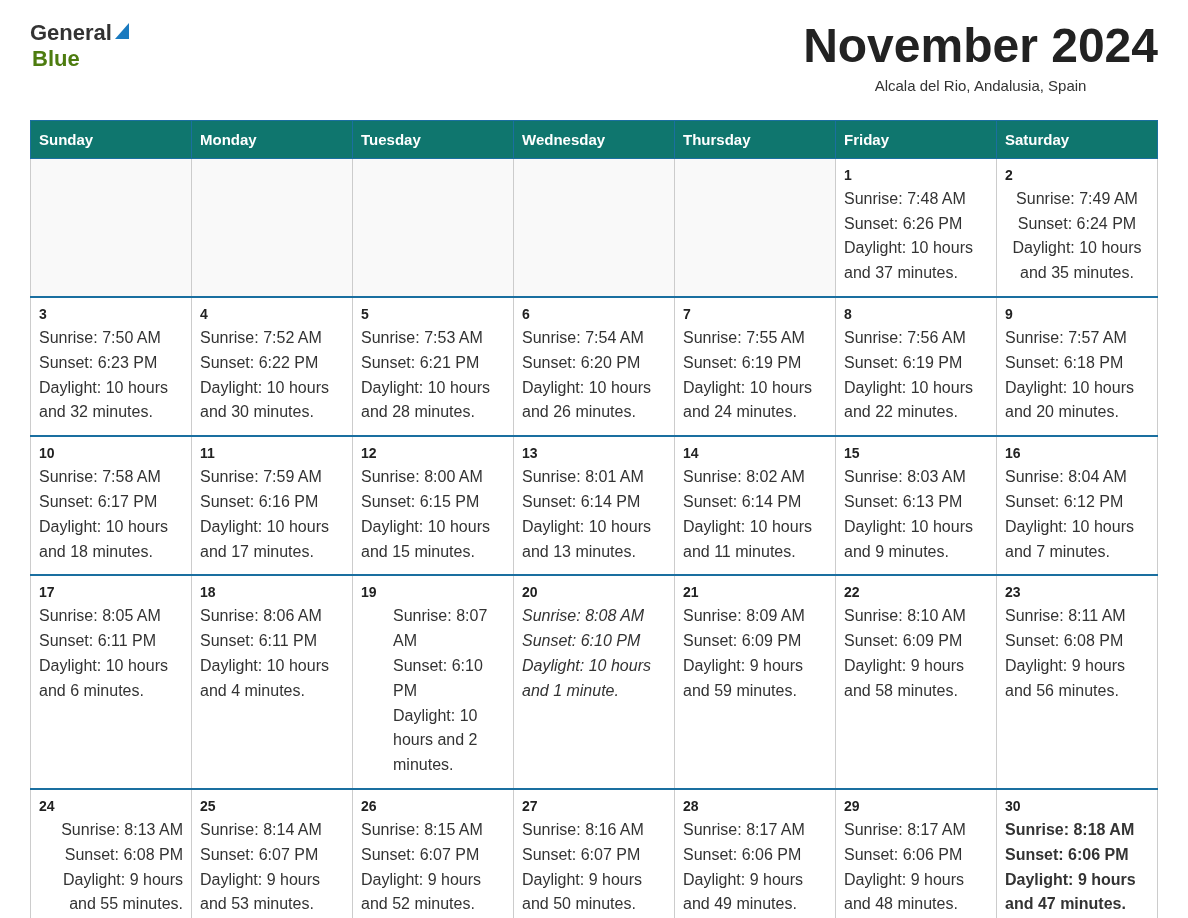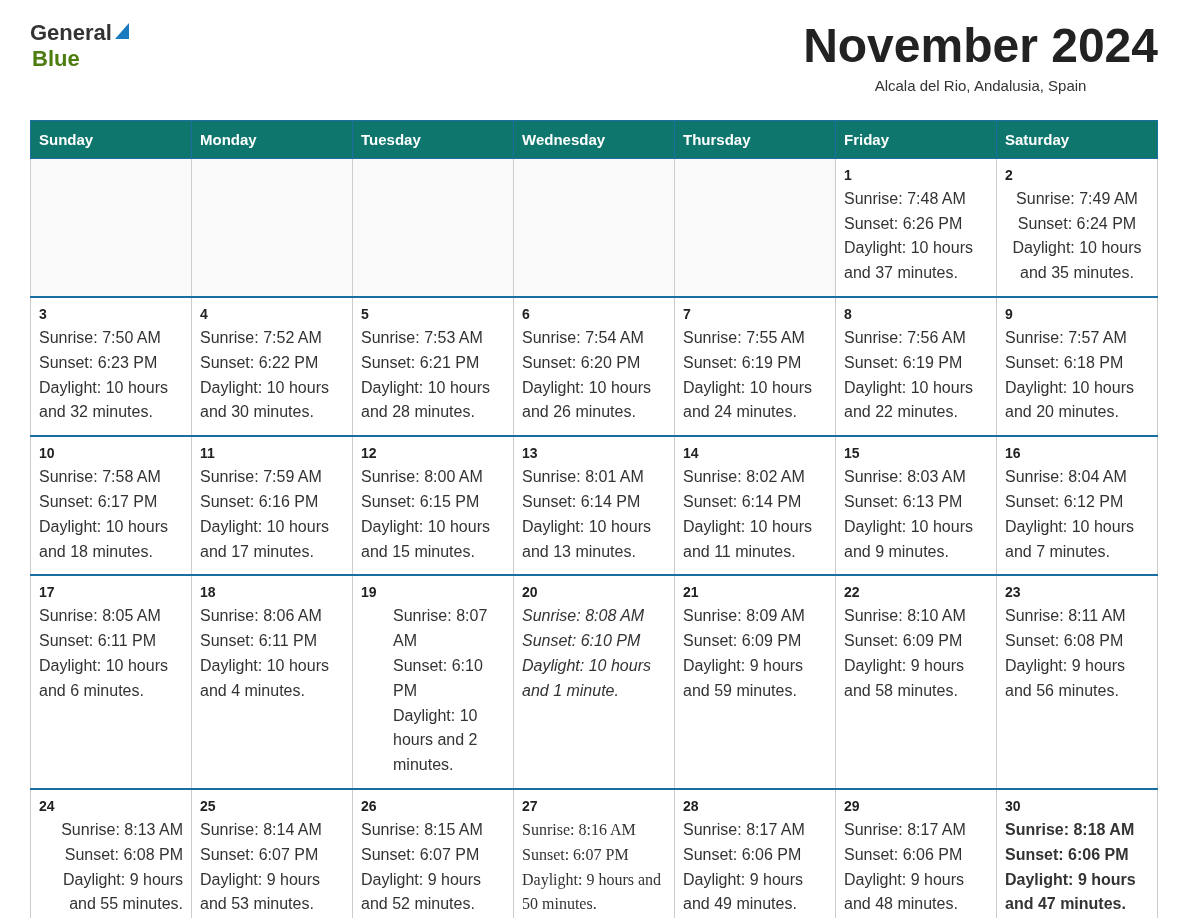--- a/index.html
+++ b/index.html
@@ -283,21 +283,21 @@
 Daylight: 9 hours and 53 minutes.</div>
         </td>
         <td>
           <div class="day-number">26</div>
           <div class="day-info" style="white-space: pre-line;">Sunrise: 8:15 AM
 Sunset: 6:07 PM
 Daylight: 9 hours and 52 minutes.</div>
         </td>
         <td>
           <div class="day-number">27</div>
-          <div class="day-info" style="white-space: pre-line; font-family: Liberation Serif, serif;">Sunrise: 8:16 AM
+          <div class="day-info" style="white-space: pre-line;">Sunrise: 8:16 AM
 Sunset: 6:07 PM
 Daylight: 9 hours and 50 minutes.</div>
         </td>
         <td>
           <div class="day-number">28</div>
           <div class="day-info" style="white-space: pre-line;">Sunrise: 8:17 AM
 Sunset: 6:06 PM
 Daylight: 9 hours and 49 minutes.</div>
         </td>
         <td>

